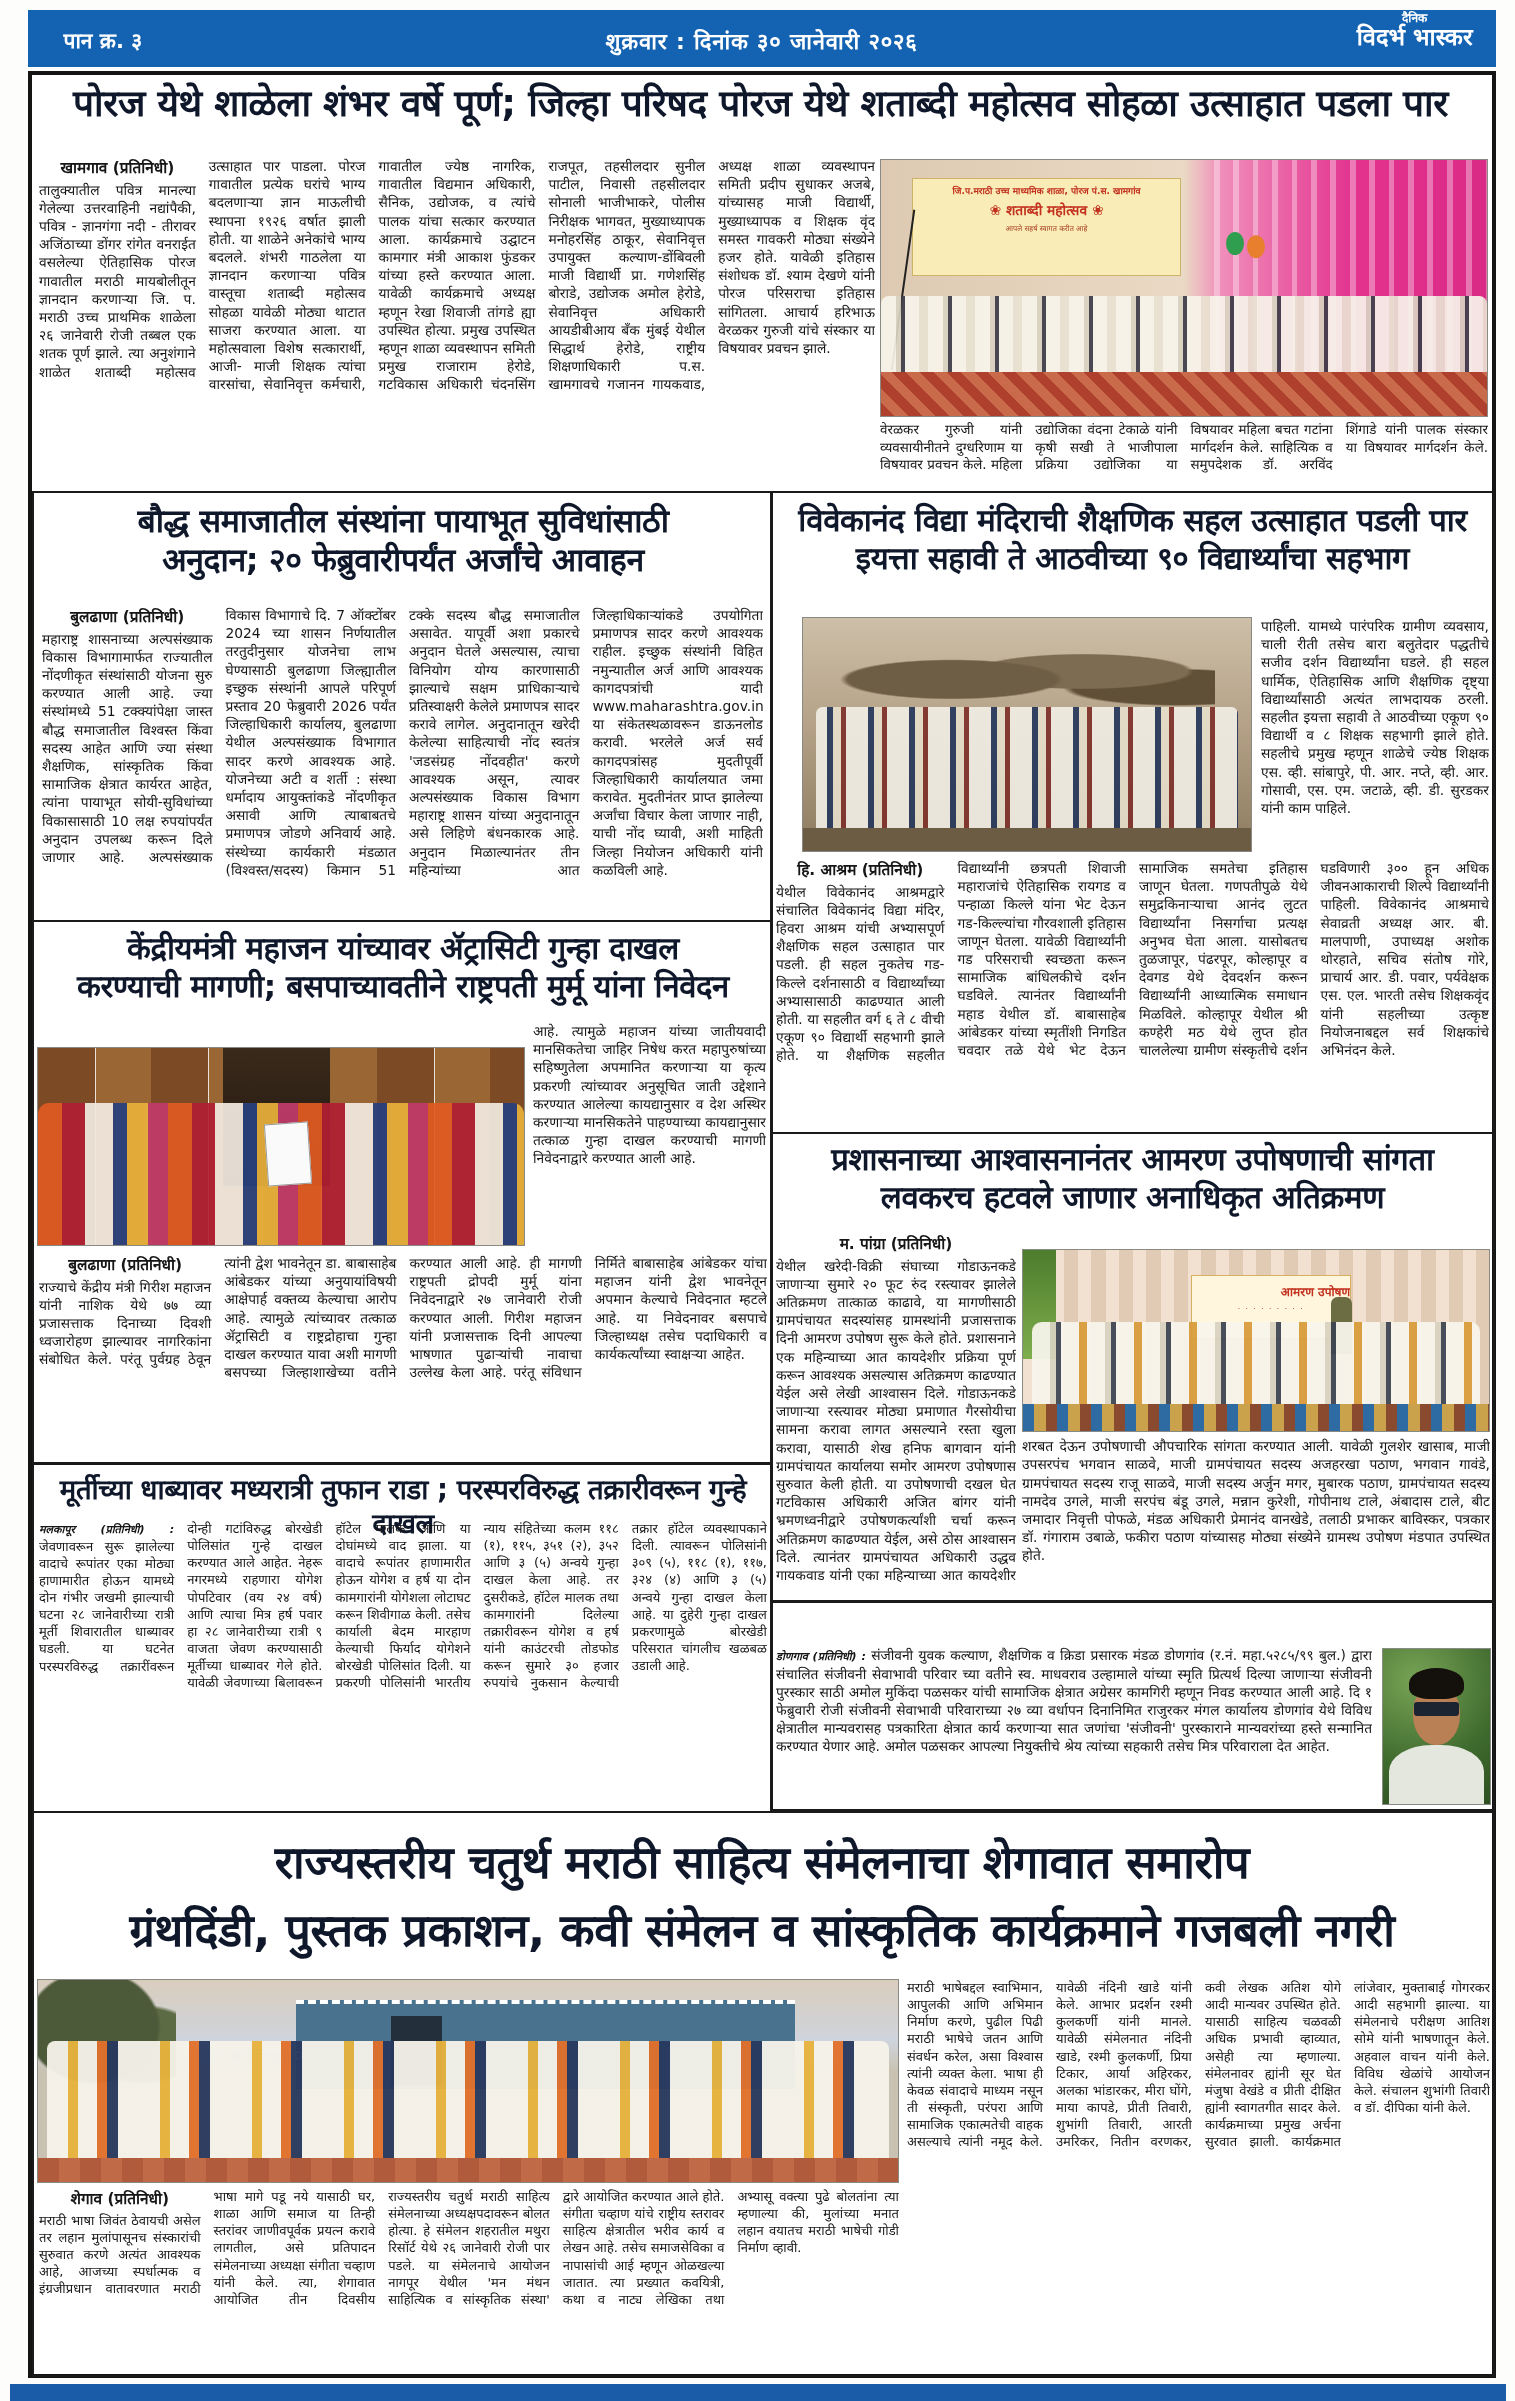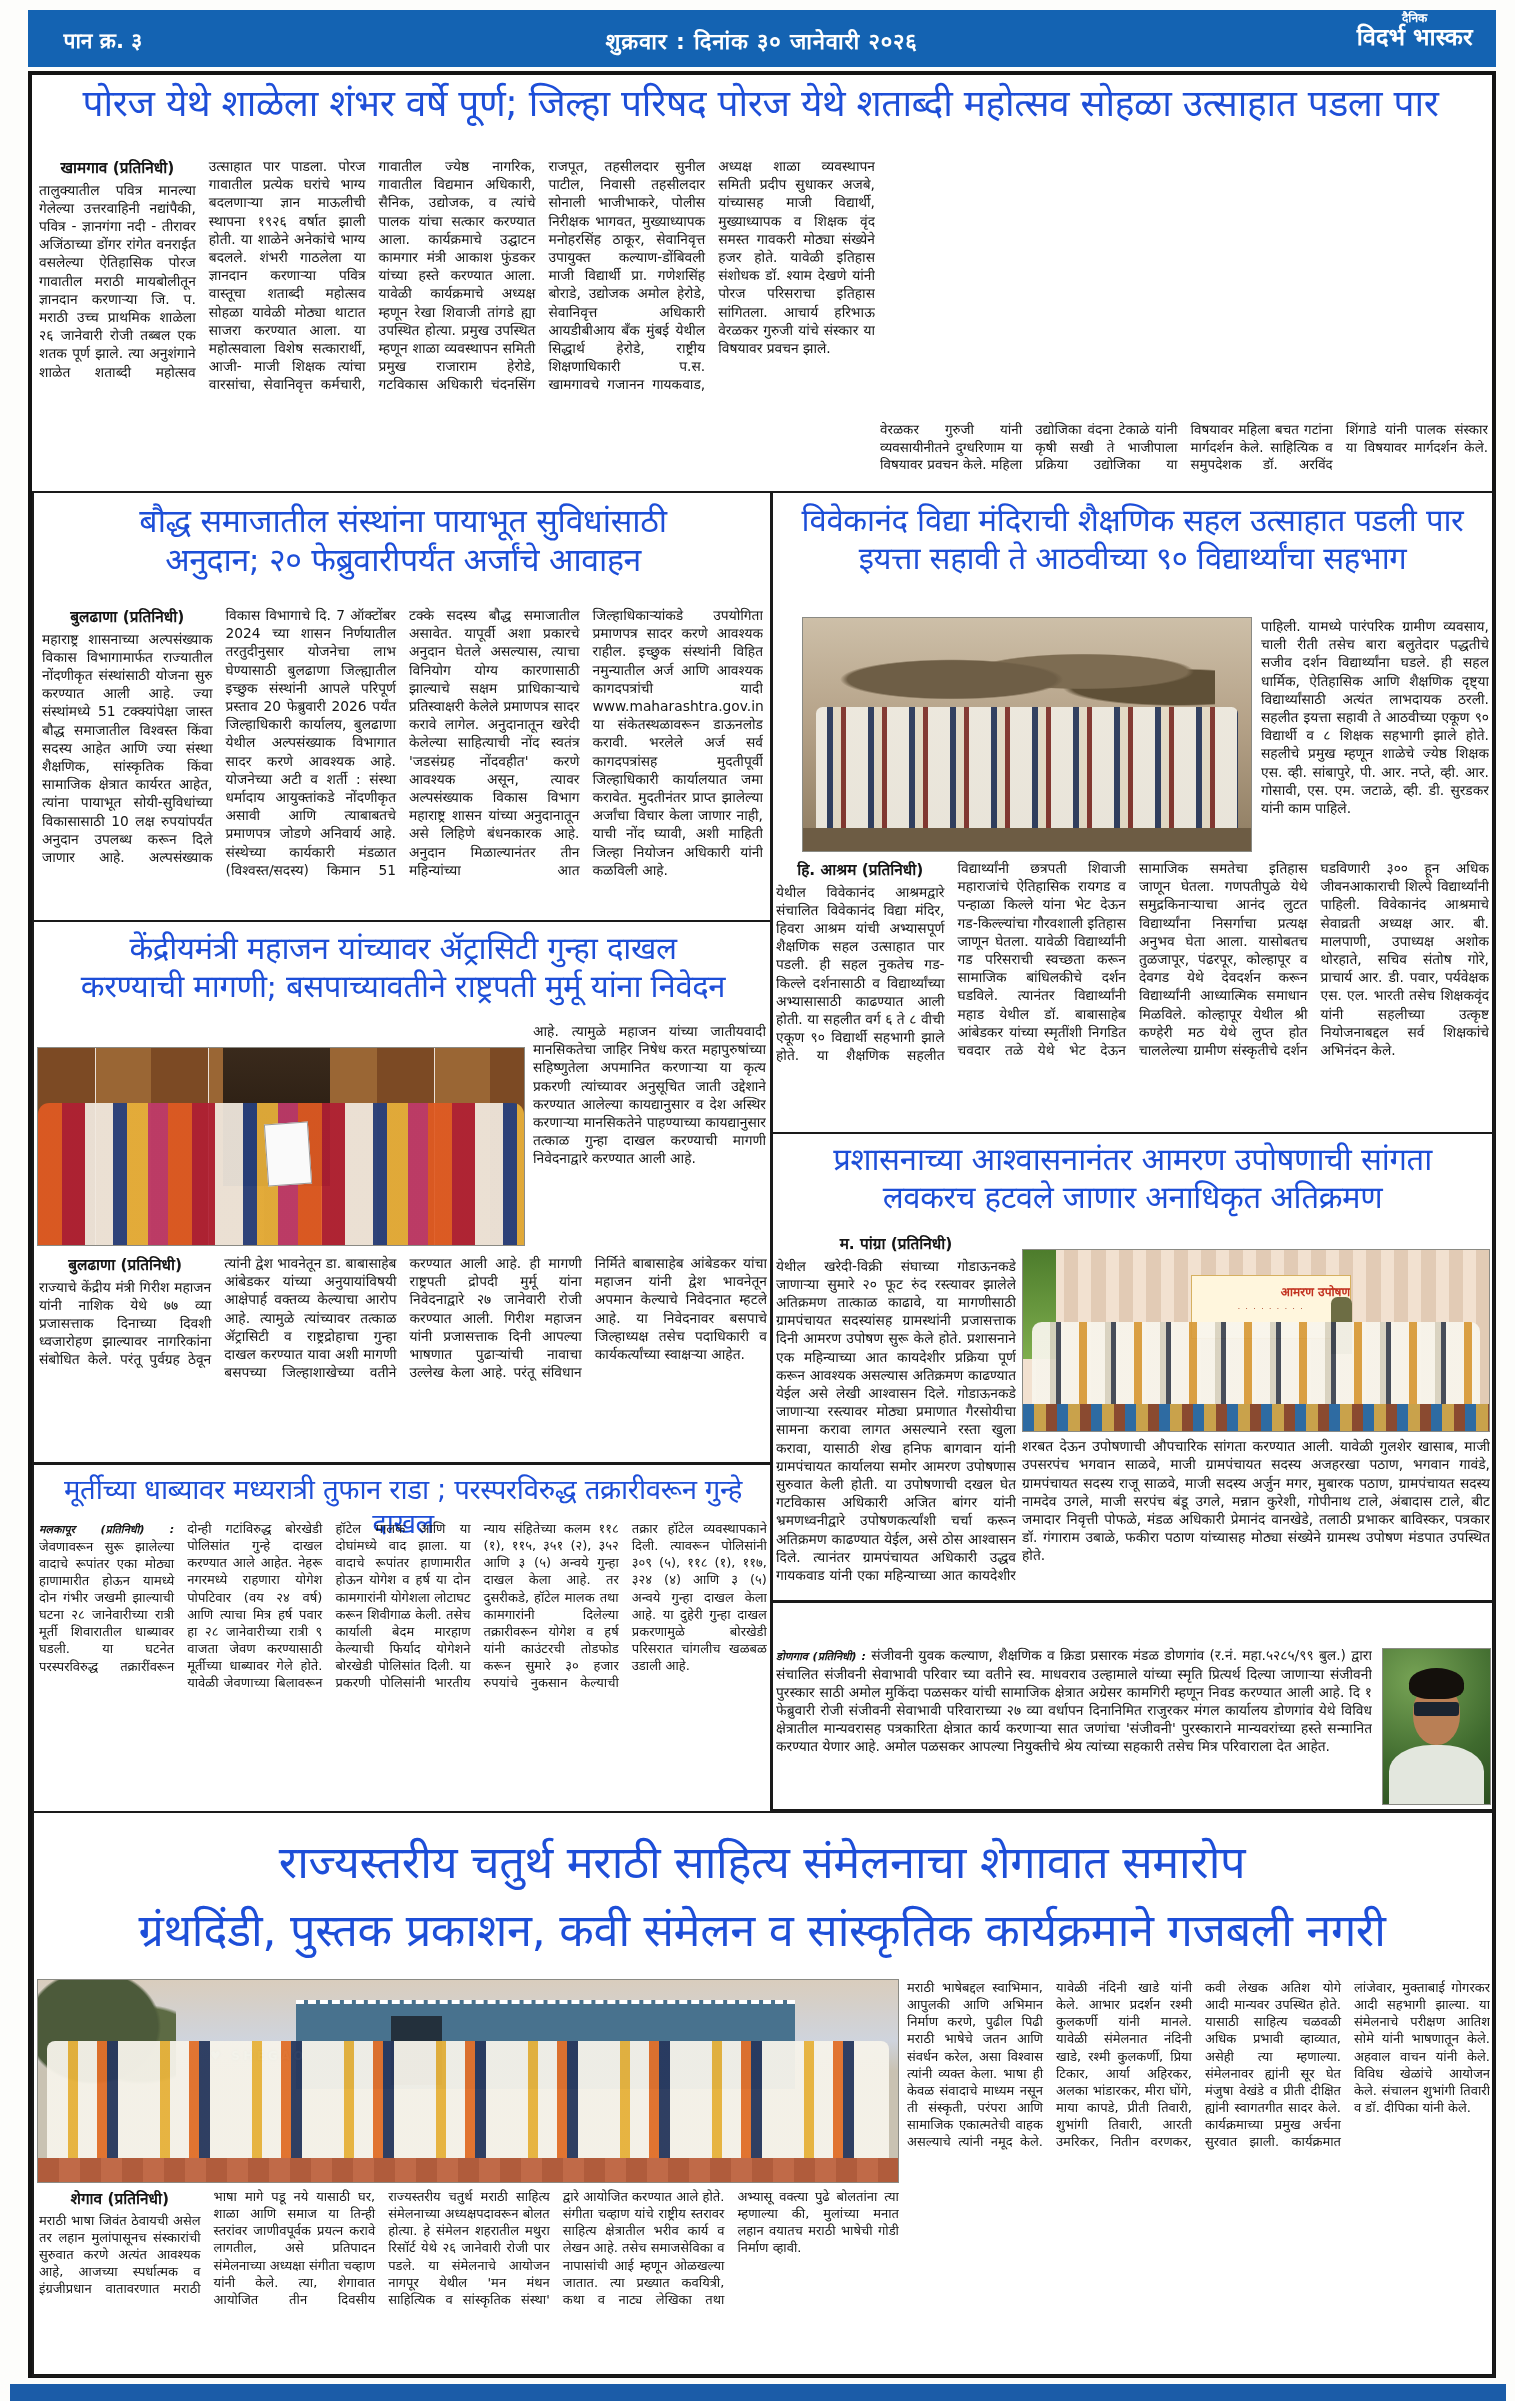--- a/index.html
+++ b/index.html
@@ -8,21 +8,21 @@
   .mast{position:absolute;left:27.5px;top:9.7px;width:1468px;height:57px;background:#1463b2;color:#fff;}
   .mast .pg{position:absolute;left:36px;top:16px;font-size:21px;font-weight:700;}
   .mast .dt{position:absolute;left:0;right:0;top:15.4px;text-align:center;font-size:22px;font-weight:700;letter-spacing:0.8px;}
   .mast .brand{position:absolute;right:23px;top:2.4px;text-align:center;line-height:1.05;}
   .mast .brand .t{display:block;font-size:12px;font-weight:700;}
   .mast .brand .b{display:block;font-size:23.5px;font-weight:700;}
   
   .sheet{position:absolute;left:27.5px;top:71px;width:1468px;height:2307px;border:4px solid #141414;background:#fff;box-sizing:border-box;}
   .box{position:absolute;border:2.4px solid #1a1a1a;box-sizing:border-box;background:transparent;}
   
-  .hl{position:absolute;text-align:center;font-weight:400;color:#1d4ed8;line-height:1.22;letter-spacing:-0.4px;}
+  .hl{position:absolute;text-align:center;font-weight:700;color:#0f172a;line-height:1.22;letter-spacing:-0.4px;}
   
   .cols,.txt{position:absolute;text-align:justify;font-size:13.8px;line-height:1.32;overflow:hidden;color:#161616;}
   .cols{column-gap:13px;}
   .c4{column-count:4;} .c5{column-count:5;} .c1{column-count:1;}
   .by{display:block;text-align:center;font-weight:700;font-size:15.4px;margin:0.8px 0 2.4px 0;}
   .byl-in{font-weight:700;font-size:11px;font-style:italic;}
   .cap{font-weight:400;font-size:14px;}
   
   .ph{position:absolute;overflow:hidden;border:0.8px solid #8a8a84;box-sizing:border-box;}
   .ph>div{position:absolute;}
@@ -51,20 +51,32 @@
   <div class="box" style="left:770px;top:491px;width:725px;height:643px;"></div>
   <div class="box" style="left:32px;top:920px;width:741px;height:545px;"></div>
   <div class="box" style="left:770px;top:1132px;width:725px;height:471px;"></div>
   <div class="box" style="left:32px;top:1462px;width:741px;height:351px;"></div>
   <div class="box" style="left:770px;top:1600px;width:725px;height:211px;"></div>
   <div class="box" style="left:32px;top:1811px;width:1463px;height:566px;"></div>
 
   <div class="hl" style="left:41px;top:81px;width:1439px;font-size:37px;">पोरज येथे शाळेला शंभर वर्षे पूर्ण; जिल्हा परिषद पोरज येथे शताब्दी महोत्सव सोहळा उत्साहात पडला पार</div>
   <div class="cols c5" style="left:39px;top:157px;width:836px;height:331px;">
     <span class="by">खामगाव (प्रतिनिधी)</span><span>तालुक्यातील पवित्र मानल्या गेलेल्या उत्तरवाहिनी नद्यांपैकी, पवित्र - ज्ञानगंगा नदी - तीरावर अजिंठाच्या डोंगर रांगेत वनराईत वसलेल्या ऐतिहासिक पोरज गावातील मराठी मायबोलीतून ज्ञानदान करणाऱ्या जि. प. मराठी उच्च प्राथमिक शाळेला २६ जानेवारी रोजी तब्बल एक शतक पूर्ण झाले. त्या अनुशंगाने शाळेत शताब्दी महोत्सव उत्साहात पार पाडला. पोरज गावातील प्रत्येक घरांचे भाग्य बदलणाऱ्या ज्ञान माऊलीची स्थापना १९२६ वर्षात झाली होती. या शाळेने अनेकांचे भाग्य बदलले. शंभरी गाठलेला या ज्ञानदान करणाऱ्या पवित्र वास्तूचा शताब्दी महोत्सव सोहळा यावेळी मोठ्या थाटात साजरा करण्यात आला. या महोत्सवाला विशेष सत्कारार्थी, आजी- माजी शिक्षक त्यांचा वारसांचा, सेवानिवृत्त कर्मचारी, गावातील ज्येष्ठ नागरिक, गावातील विद्यमान अधिकारी, सैनिक, उद्योजक, व त्यांचे पालक यांचा सत्कार करण्यात आला. कार्यक्रमाचे उद्घाटन कामगार मंत्री आकाश फुंडकर यांच्या हस्ते करण्यात आला. यावेळी कार्यक्रमाचे अध्यक्ष म्हणून रेखा शिवाजी तांगडे ह्या उपस्थित होत्या. प्रमुख उपस्थित म्हणून शाळा व्यवस्थापन समिती प्रमुख राजाराम हेरोडे, गटविकास अधिकारी चंदनसिंग राजपूत, तहसीलदार सुनील पाटील, निवासी तहसीलदार सोनाली भाजीभाकरे, पोलीस निरीक्षक भागवत, मुख्याध्यापक मनोहरसिंह ठाकूर, सेवानिवृत्त उपायुक्त कल्याण-डोंबिवली माजी विद्यार्थी प्रा. गणेशसिंह बोराडे, उद्योजक अमोल हेरोडे, सेवानिवृत्त अधिकारी आयडीबीआय बँक मुंबई येथील सिद्धार्थ हेरोडे, राष्ट्रीय शिक्षणाधिकारी प.स. खामगावचे गजानन गायकवाड, अध्यक्ष शाळा व्यवस्थापन समिती प्रदीप सुधाकर अजबे, यांच्यासह माजी विद्यार्थी, मुख्याध्यापक व शिक्षक वृंद समस्त गावकरी मोठ्या संख्येने हजर होते. यावेळी इतिहास संशोधक डॉ. श्याम देखणे यांनी पोरज परिसराचा इतिहास सांगितला. आचार्य हरिभाऊ वेरळकर गुरुजी यांचे संस्कार या विषयावर प्रवचन झाले.</span>
+  </div>
+  <div class="ph" style="left:880px;top:159px;width:608px;height:258px;background:linear-gradient(90deg,#decab2 0,#ead9c4 50%,#f08ebb 56%,#e3338f 78%,#d92a86 100%);">
+    <div style="right:0;top:0;width:45%;height:100%;background:repeating-linear-gradient(90deg,rgba(255,255,255,0.35) 0 5.7px,rgba(255,255,255,0) 5.7px 19.4px);"></div>
+    <div class="banner" style="left:31px;top:18px;width:267px;height:96px;">
+      <div class="bl1">जि.प.मराठी उच्च माध्यमिक शाळा, पोरज पं.स. खामगांव</div>
+      <div class="bl2">❀ शताब्दी महोत्सव ❀</div>
+      <div class="bl3">आपले सहर्ष स्वागत करीत आहे</div>
+    </div>
+    <div style="left:21px;top:49px;width:2.4px;height:162px;background:#222;transform:rotate(8deg);"></div>
+    <div style="left:0;bottom:42px;width:100%;height:78px;background:repeating-linear-gradient(90deg,#f7f4ea 0 14.6px,#d9d3c2 14.6px 20px,#3c3c49 20px 24px,#f7f4ea 24px 38px,#e9e2d2 38px 47px);border-radius:8px 8px 0 0;opacity:0.92;"></div>
+    <div style="left:0;bottom:0;width:100%;height:44px;background:repeating-linear-gradient(45deg,#b0402e 0 9.7px,#c96a4a 9.7px 19.4px);"></div>
+    <div style="left:57%;top:28%;width:18px;height:23px;border-radius:50%;background:#2f9e4f;box-shadow:21px 3.2px 0 #e77f2e;"></div>
   </div>
   <div class="cols c4" style="left:880px;top:421px;width:608px;height:66px;font-size:13.4px;">
     <span>वेरळकर गुरुजी यांनी व्यवसायीनीतने दुग्धरिणाम या विषयावर प्रवचन केले. महिला उद्योजिका वंदना टेकाळे यांनी कृषी सखी ते भाजीपाला प्रक्रिया उद्योजिका या विषयावर महिला बचत गटांना मार्गदर्शन केले. साहित्यिक व समुपदेशक डॉ. अरविंद शिंगाडे यांनी पालक संस्कार या विषयावर मार्गदर्शन केले. तुषार राजहंस व टीम यांनी यावेळी कीर्तन सादर केले.</span>
   </div>
 
   <div class="hl" style="left:41px;top:502px;width:724px;font-size:32px;">
     <div>बौद्ध समाजातील संस्थांना पायाभूत सुविधांसाठी</div>
     <div>अनुदान; २० फेब्रुवारीपर्यंत अर्जांचे आवाहन</div>
   </div>
   <div class="cols c4" style="left:42px;top:606px;width:721px;height:308px;">

